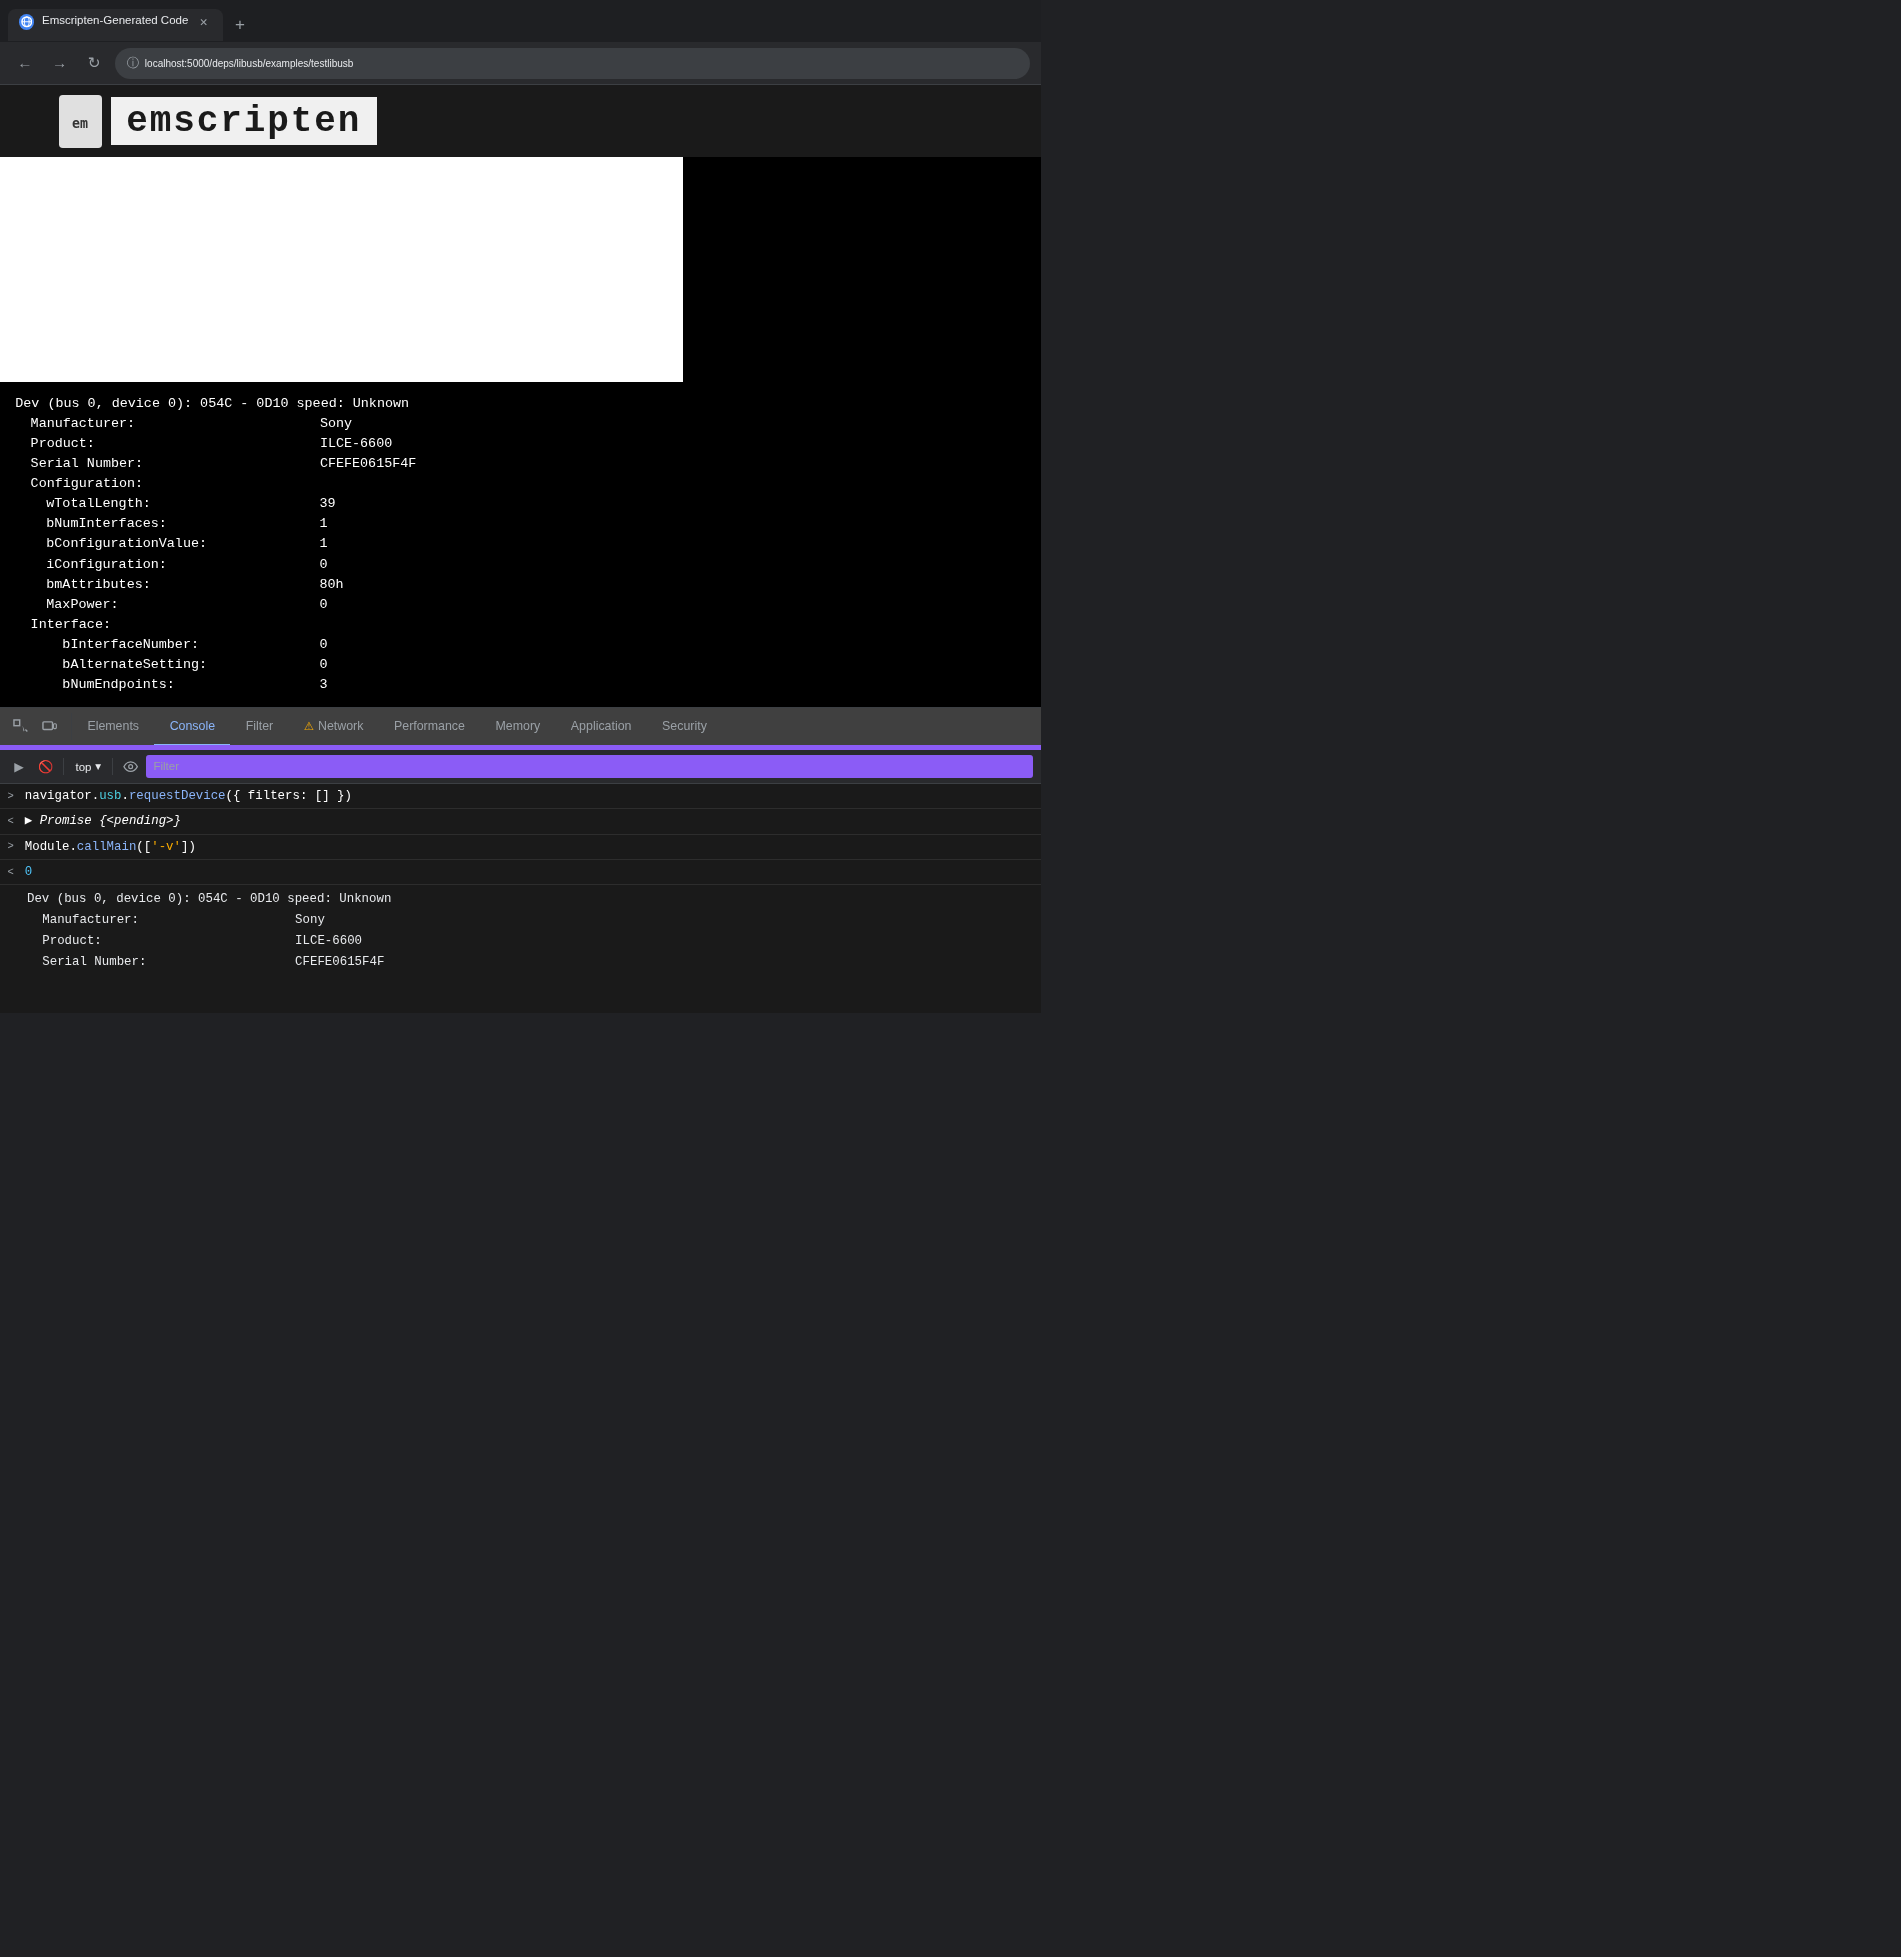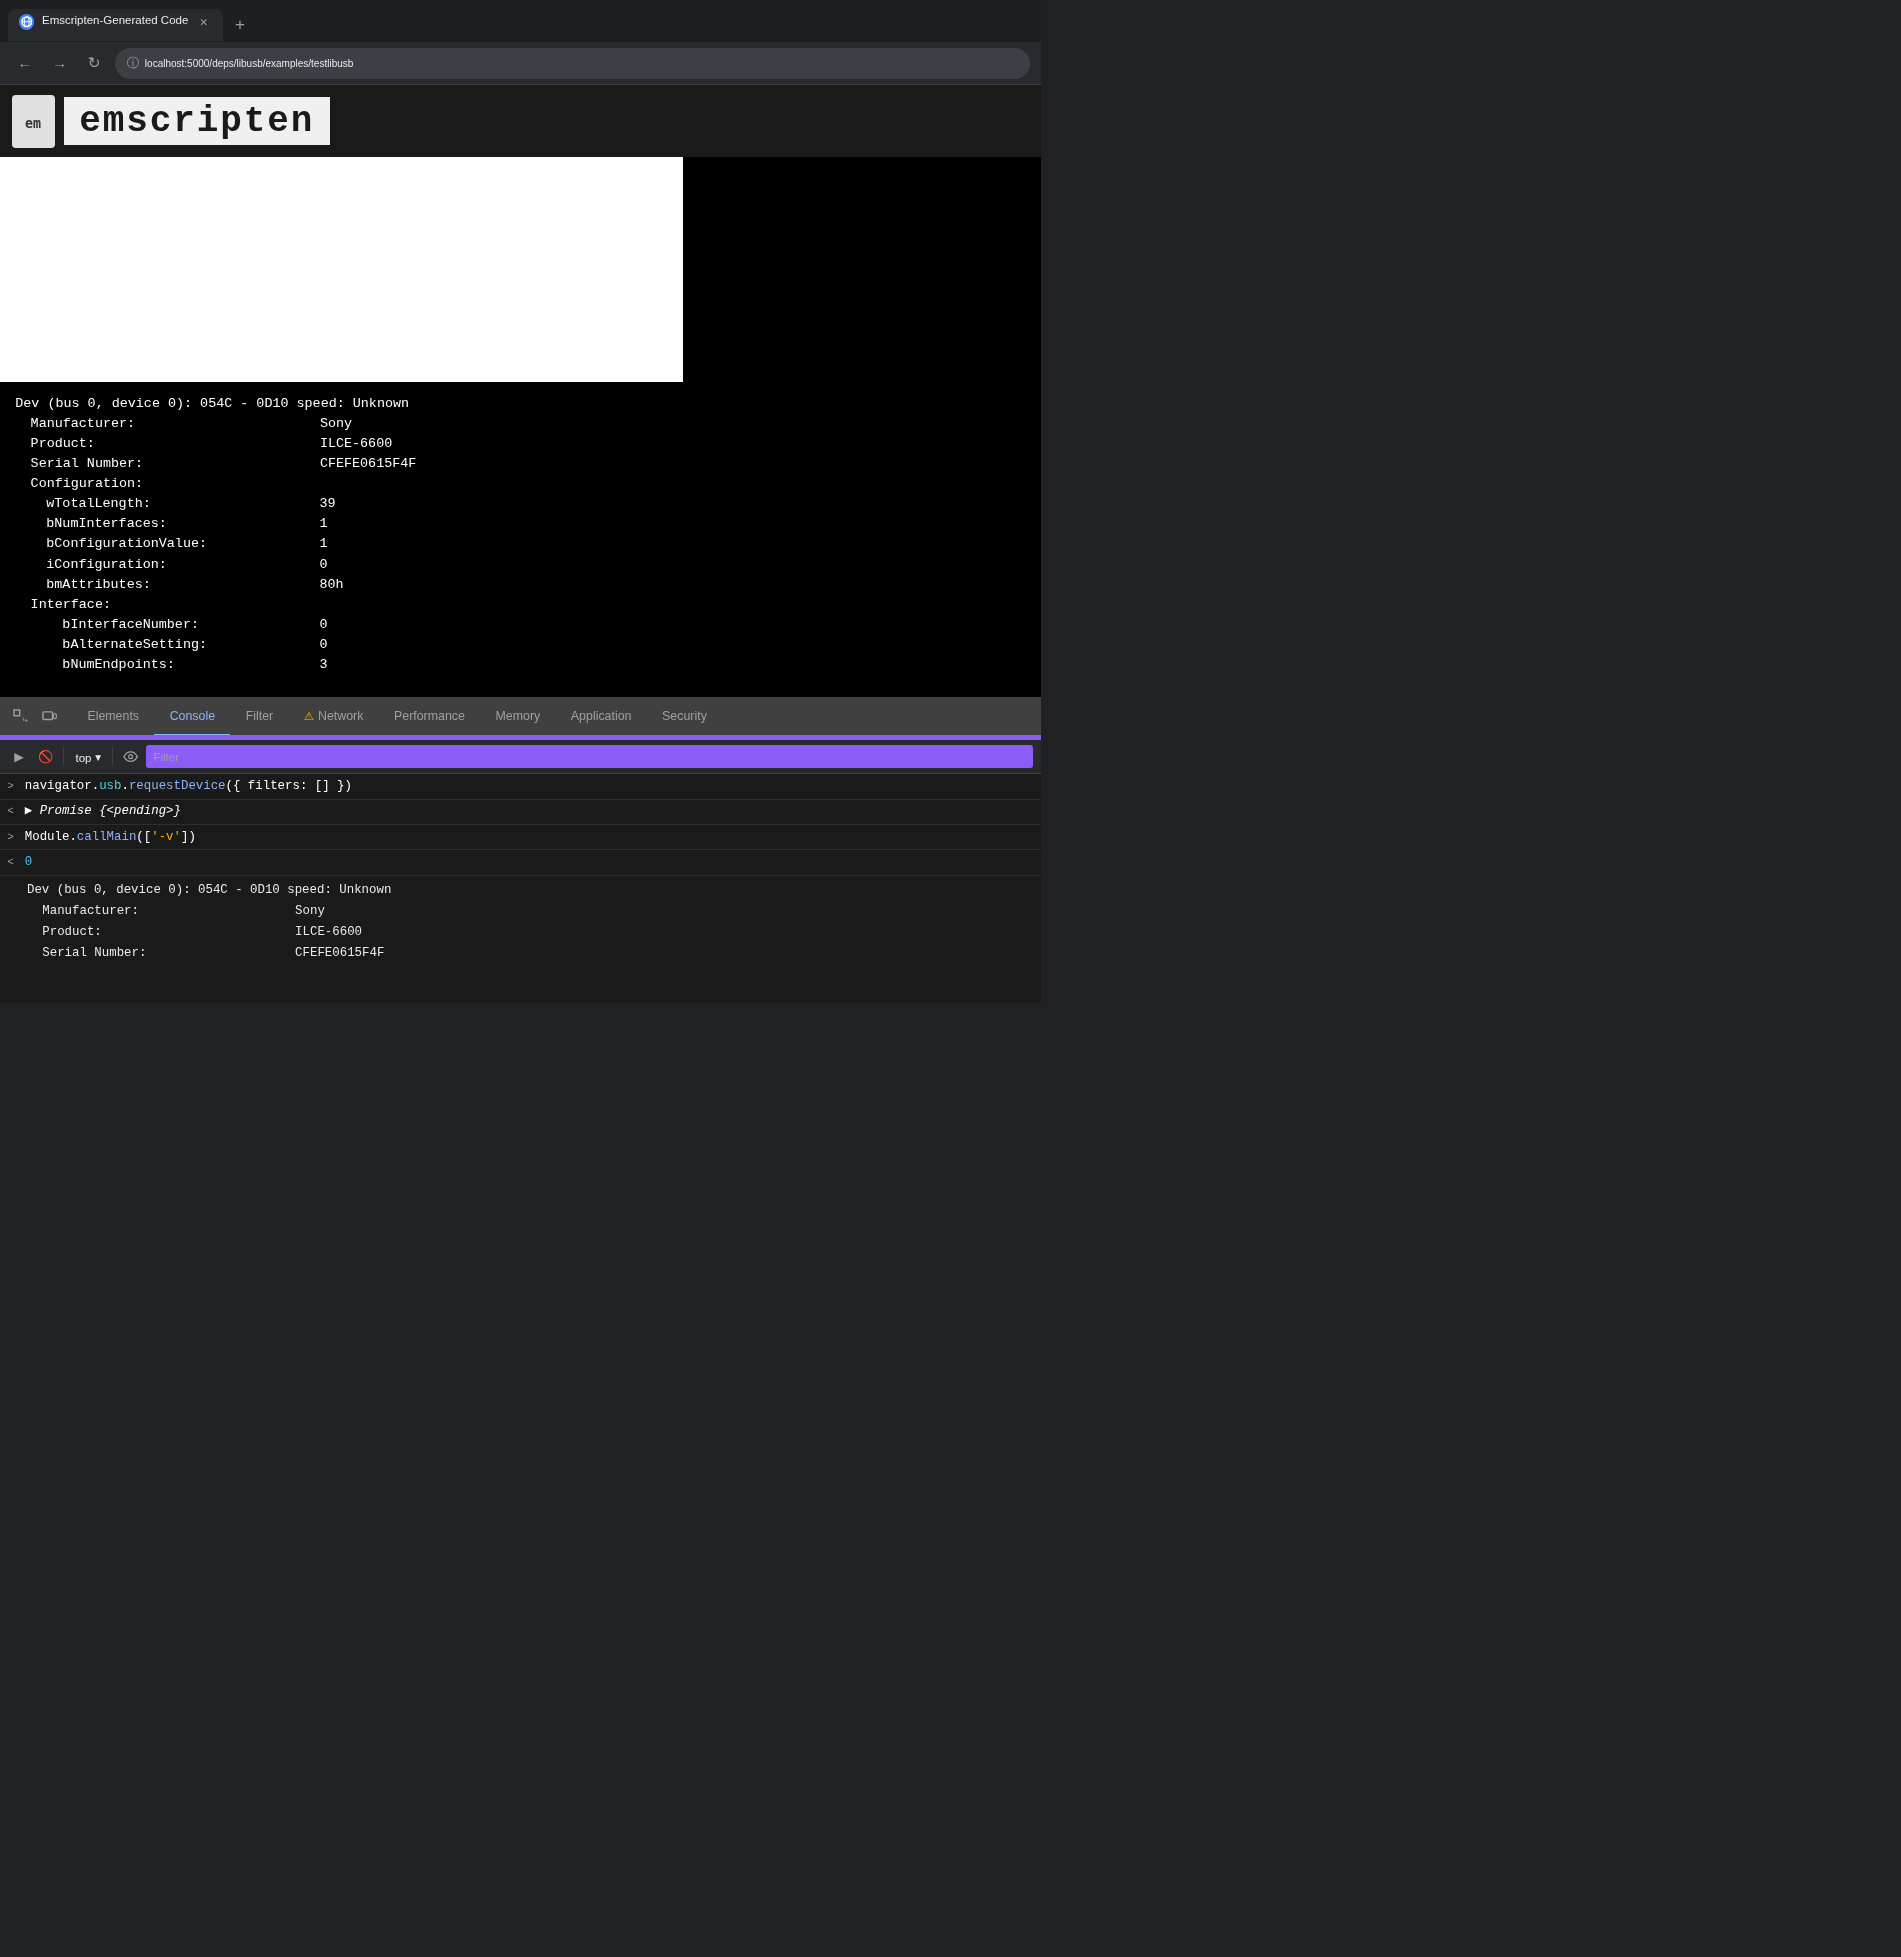--- a/index.html
+++ b/index.html
@@ -141,20 +141,21 @@
     }
 
     .emscripten-logo {
       width: 43px;
       height: 53px;
       background: #e0e0e0;
       border-radius: 3.8px;
       display: flex;
       align-items: center;
       justify-content: center;
+      margin-left: 47px;
     }
 
     .emscripten-title {
       font-size: 36px;
       font-weight: bold;
       color: #1a1a1a;
       background: #f0f0f0;
       padding: 1.9px 7.6px;
       letter-spacing: 1.9px;
       font-family: 'Courier New', monospace;
@@ -439,20 +440,21 @@
     <div class="line">Dev (bus 0, device 0): 054C - 0D10 speed: Unknown</div>
     <div class="line indent1">Manufacturer:                       Sony</div>
     <div class="line indent1">Product:                            ILCE-6600</div>
     <div class="line indent1">Serial Number:                      CFEFE0615F4F</div>
     <div class="line indent1">Configuration:</div>
     <div class="line indent2">wTotalLength:                     39</div>
     <div class="line indent2">bNumInterfaces:                   1</div>
     <div class="line indent2">bConfigurationValue:              1</div>
     <div class="line indent2">iConfiguration:                   0</div>
     <div class="line indent2">bmAttributes:                     80h</div>
+    <div class="line indent2">MaxPower:                         0</div>
     <div class="line indent1">Interface:</div>
     <div class="line indent2">  bInterfaceNumber:               0</div>
     <div class="line indent2">  bAlternateSetting:              0</div>
     <div class="line indent2">  bNumEndpoints:                  3</div>
   </div>
 </div>
 
 <div class="devtools">
 
   <div class="devtools-toolbar">

